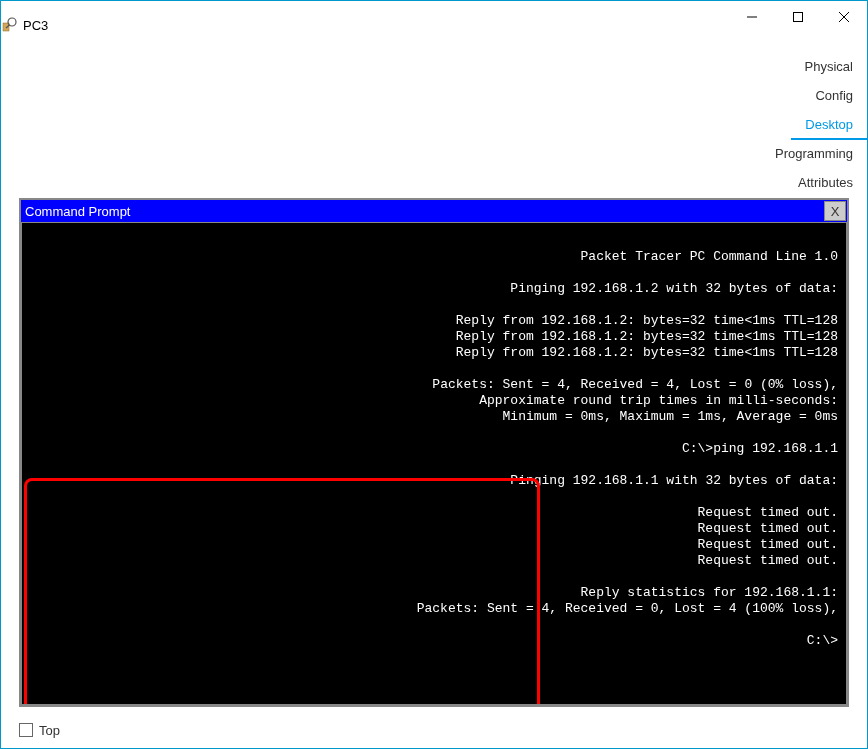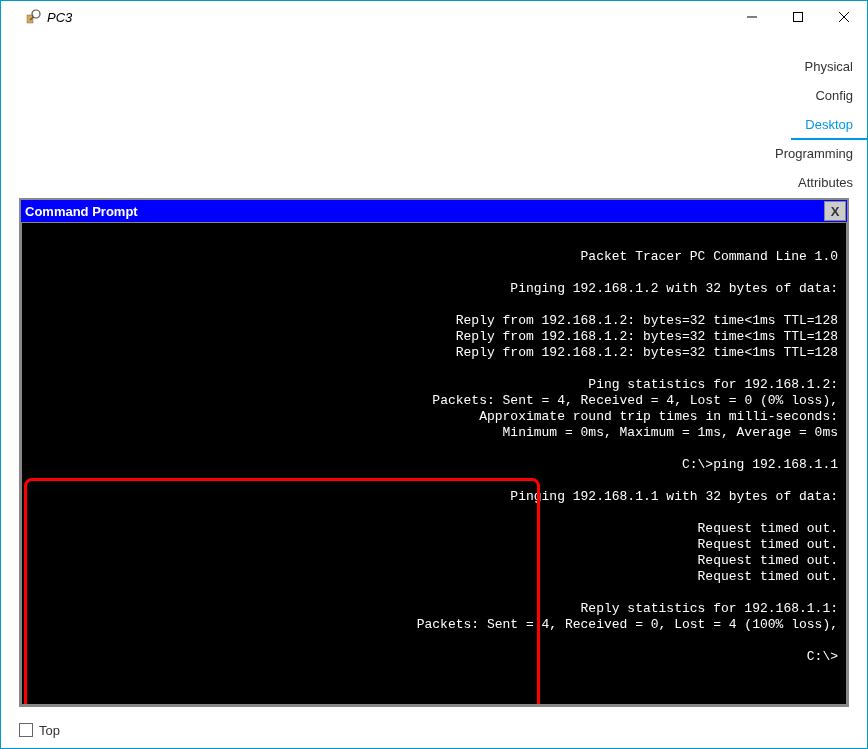--- a/index.html
+++ b/index.html
@@ -19,23 +19,22 @@
       height: 749px;
       border: 1px solid #0099cc;
       background: #fff;
       display: flex;
       flex-direction: column;
     }
     .titlebar {
       height: 32px;
       background: #fff;
       display: flex;
-      align-items: center;
-      padding-left: 24px;
-      font-style: italic;
+      align-items: flex-end;
+      padding-left: 0;
     }
     .titlebar-icon {
       width: 16px;
       height: 16px;
       margin-right: 6px;
       display: inline-flex;
       align-items: center;
       justify-content: center;
     }
     .titlebar-title {
@@ -94,21 +93,20 @@
       display: flex;
       flex-direction: column;
       background: #fff;
     }
     .panel-titlebar {
       height: 22px;
       background: #0000ff;
       display: flex;
       align-items: center;
       justify-content: space-between;
-      font-weight: bold;
     }
     .panel-title {
       color: #fff;
       font-size: 13px;
       padding-left: 4px;
     }
     .panel-close {
       width: 22px;
       height: 20px;
       background: #ccc;
@@ -215,21 +213,20 @@
 
         <div class="terminal-line"> </div>
           <div class="terminal-line">Packet Tracer PC Command Line 1.0</div>
           <div class="terminal-line"> </div>
           <div class="terminal-line">Pinging 192.168.1.2 with 32 bytes of data:</div>
           <div class="terminal-line"> </div>
           <div class="terminal-line">Reply from 192.168.1.2: bytes=32 time&lt;1ms TTL=128</div>
           <div class="terminal-line">Reply from 192.168.1.2: bytes=32 time&lt;1ms TTL=128</div>
           <div class="terminal-line">Reply from 192.168.1.2: bytes=32 time&lt;1ms TTL=128</div>
           <div class="terminal-line"> </div>
-          <div class="terminal-line">Ping statistics for 192.168.1.2:</div>
           <div class="terminal-line">    Packets: Sent = 4, Received = 4, Lost = 0 (0% loss),</div>
           <div class="terminal-line">Approximate round trip times in milli-seconds:</div>
           <div class="terminal-line">    Minimum = 0ms, Maximum = 1ms, Average = 0ms</div>
           <div class="terminal-line"> </div>
           <div class="terminal-line">C:\&gt;ping 192.168.1.1</div>
           <div class="terminal-line"> </div>
           <div class="terminal-line">Pinging 192.168.1.1 with 32 bytes of data:</div>
           <div class="terminal-line"> </div>
           <div class="terminal-line">Request timed out.</div>
           <div class="terminal-line">Request timed out.</div>

